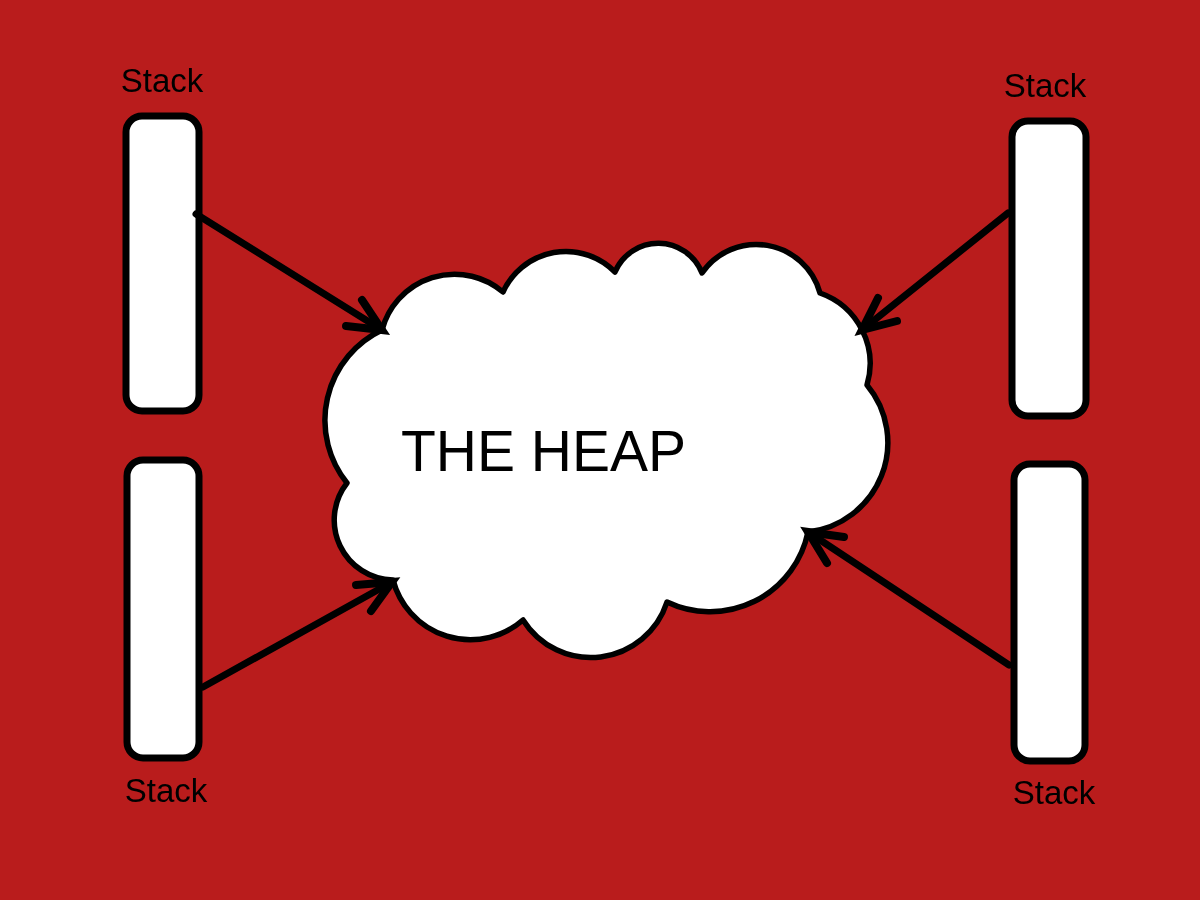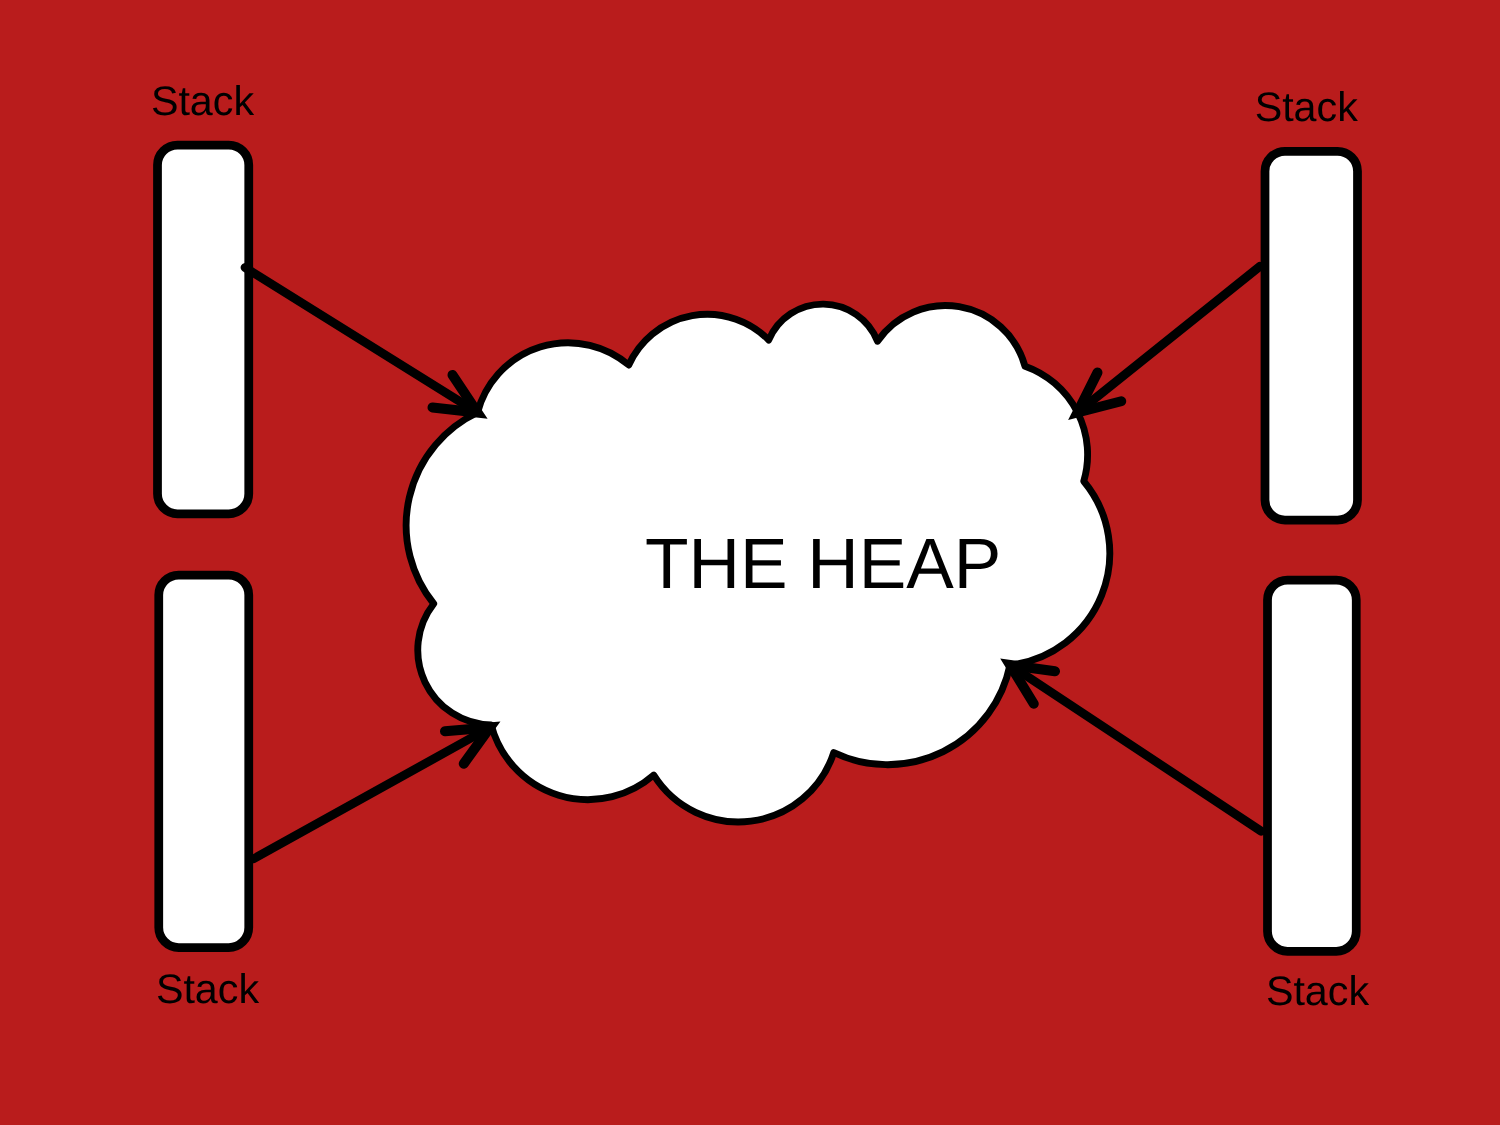--- a/index.html
+++ b/index.html
@@ -33,21 +33,21 @@
   }
   .stack-label.tl { left: 82px;  top: 62px;  }
   .stack-label.tr { left: 965px; top: 67px;  }
   .stack-label.bl { left: 86px;  top: 772px; }
   .stack-label.br { left: 974px; top: 774px; }
   .heap-label {
     position: absolute;
     left: 401px;
     top: 419px;
     width: 400px;
-    text-align: right;
+    text-align: left;
     font-size: 57px;
     line-height: 1.15;
     color: #000000;
     white-space: nowrap;
   }
 </style>
 </head>
 <body>
 
 <div class="canvas">

